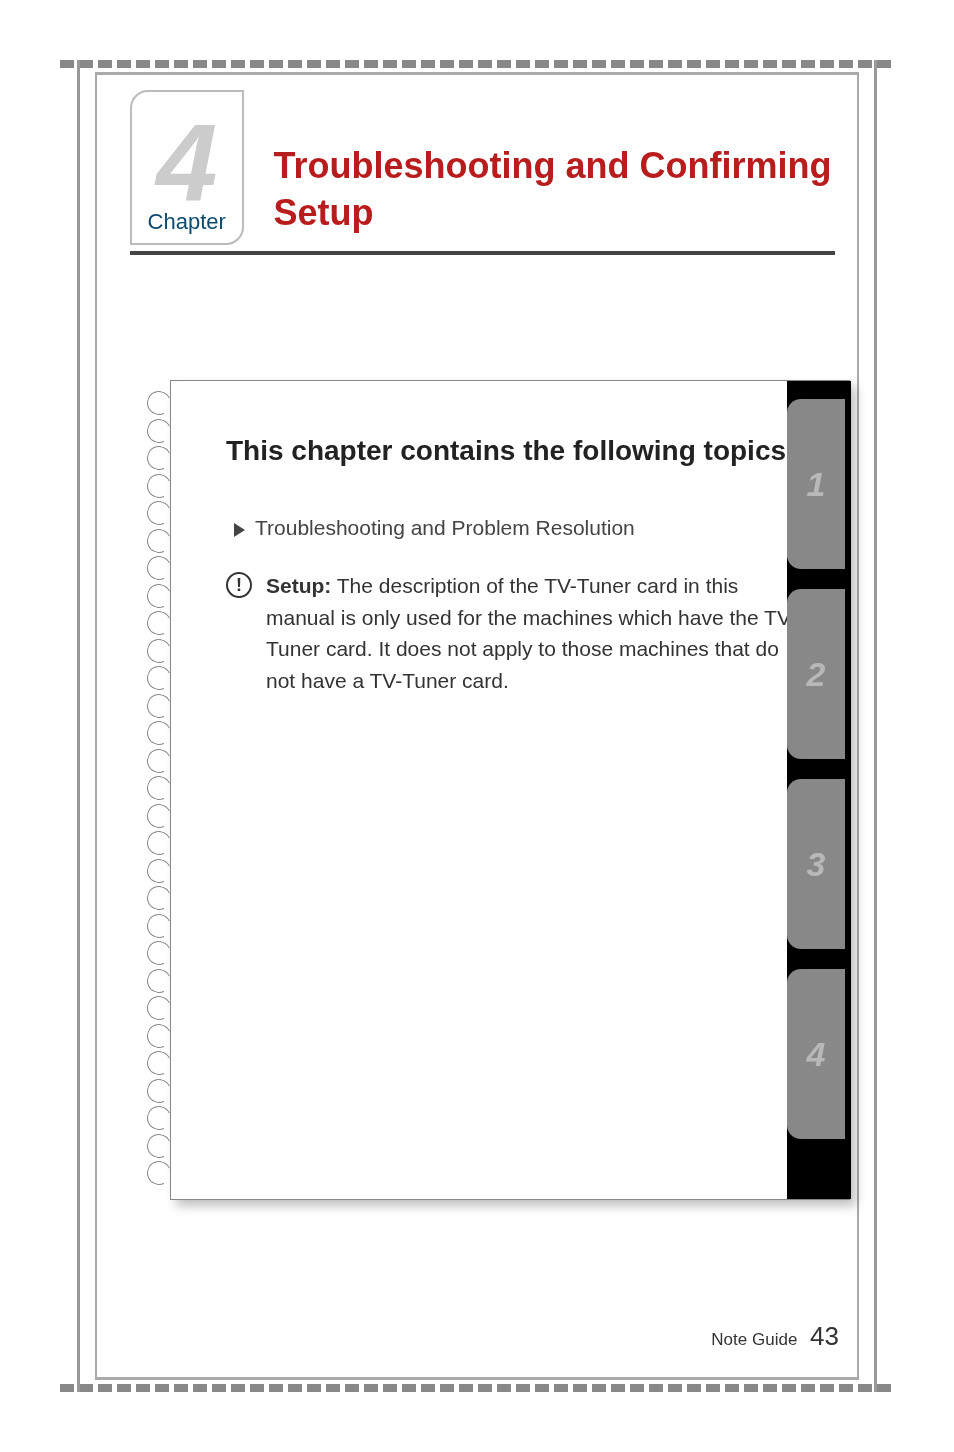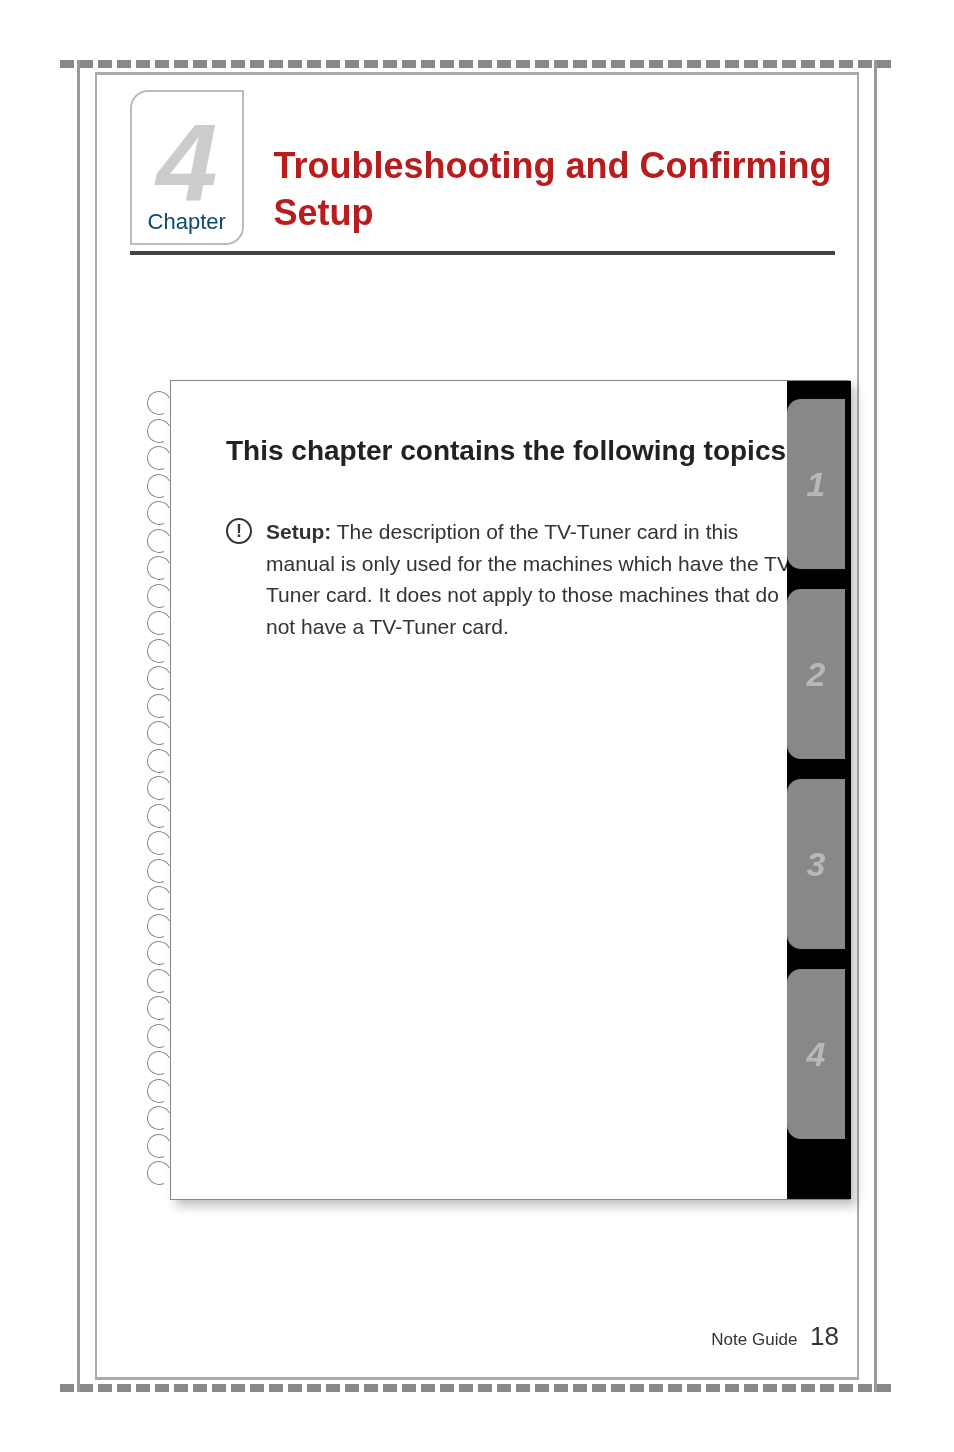--- a/index.html
+++ b/index.html
@@ -262,20 +262,23 @@
       <div class="spiral-ring"></div>
       <div class="spiral-ring"></div>
       <div class="spiral-ring"></div>
       <div class="spiral-ring"></div>
       <div class="spiral-ring"></div>
       <div class="spiral-ring"></div>
       <div class="spiral-ring"></div>
     </div>
   <div class="topics-inner">
     <div class="topics-heading">This chapter contains the following topics:</div>
+    <div class="topic-item">
+      <span class="arrow"></span><span>Troubleshooting and Problem Resolution</span>
+    </div>
     <div class="note-block">
       <div class="note-icon">!</div>
       <div>
         <b>Setup:</b><span> The description of the TV-Tuner card in this manual is only used for the machines which have the TV-Tuner card. It does not apply to those machines that do not have a TV-Tuner card.</span>
       </div>
     </div>
   </div>
   <div class="tabs">
     <div class="tab tab1">
         <span class="tab-num">1</span>
@@ -287,14 +290,14 @@
         <span class="tab-num">3</span>
       </div>
     <div class="tab tab4">
         <span class="tab-num">4</span>
       </div>
   </div>
 </div>
 
 <div class="footer">
   <span>Note Guide</span>
-  <span class="pg">18</span>
+  <span class="pg">43</span>
 </div>
 
 </body></html>

